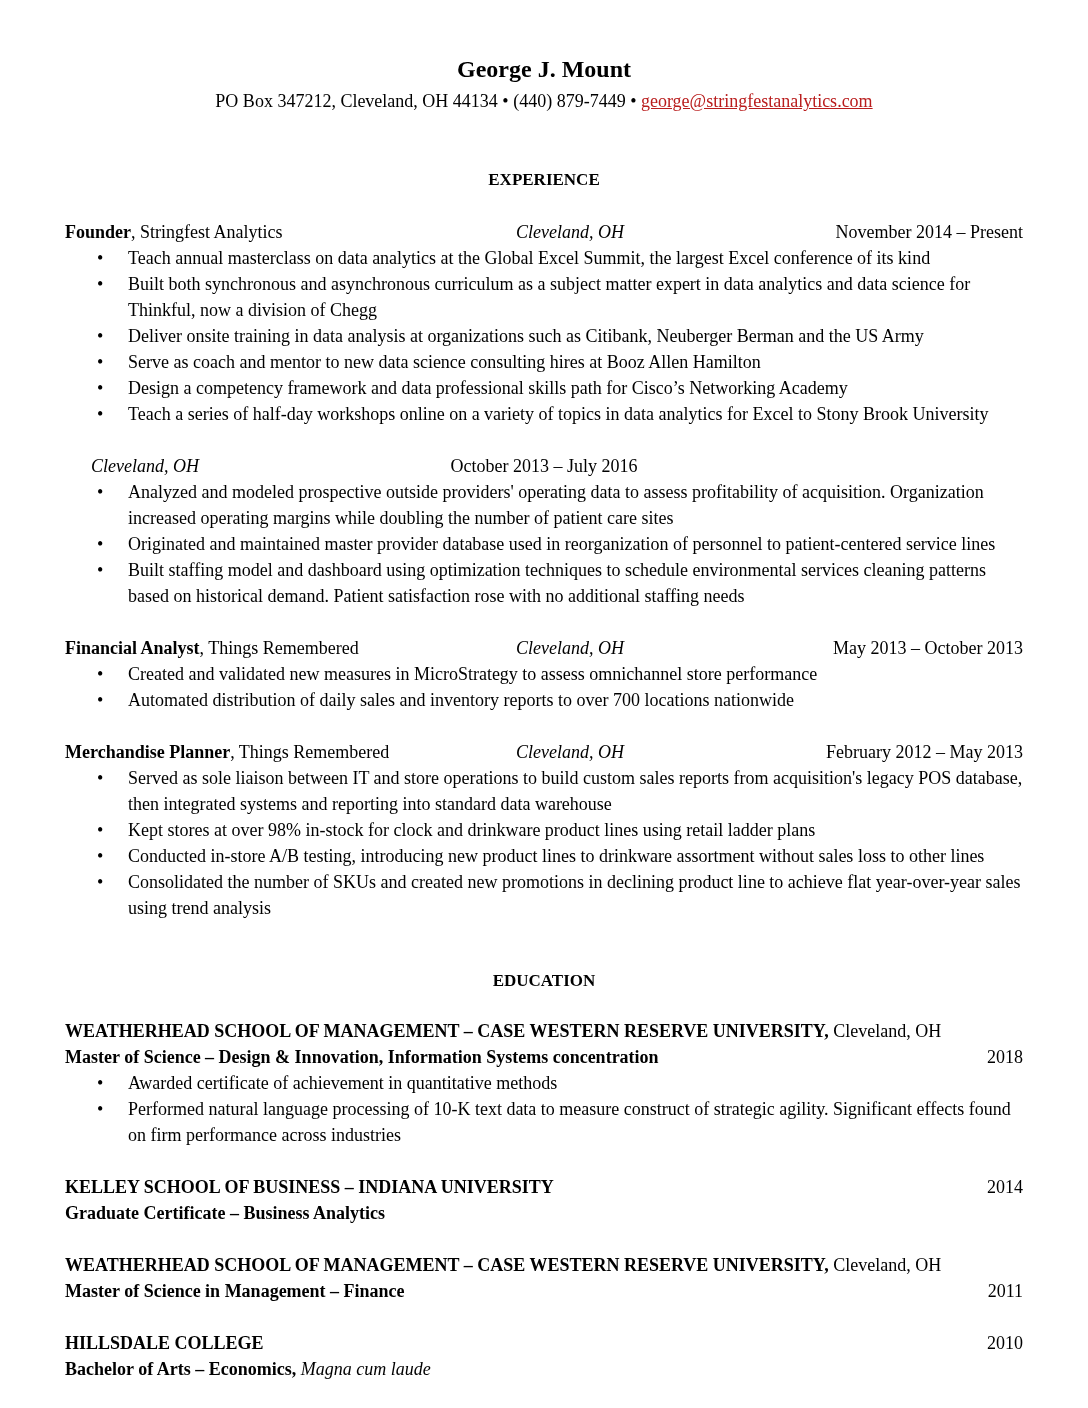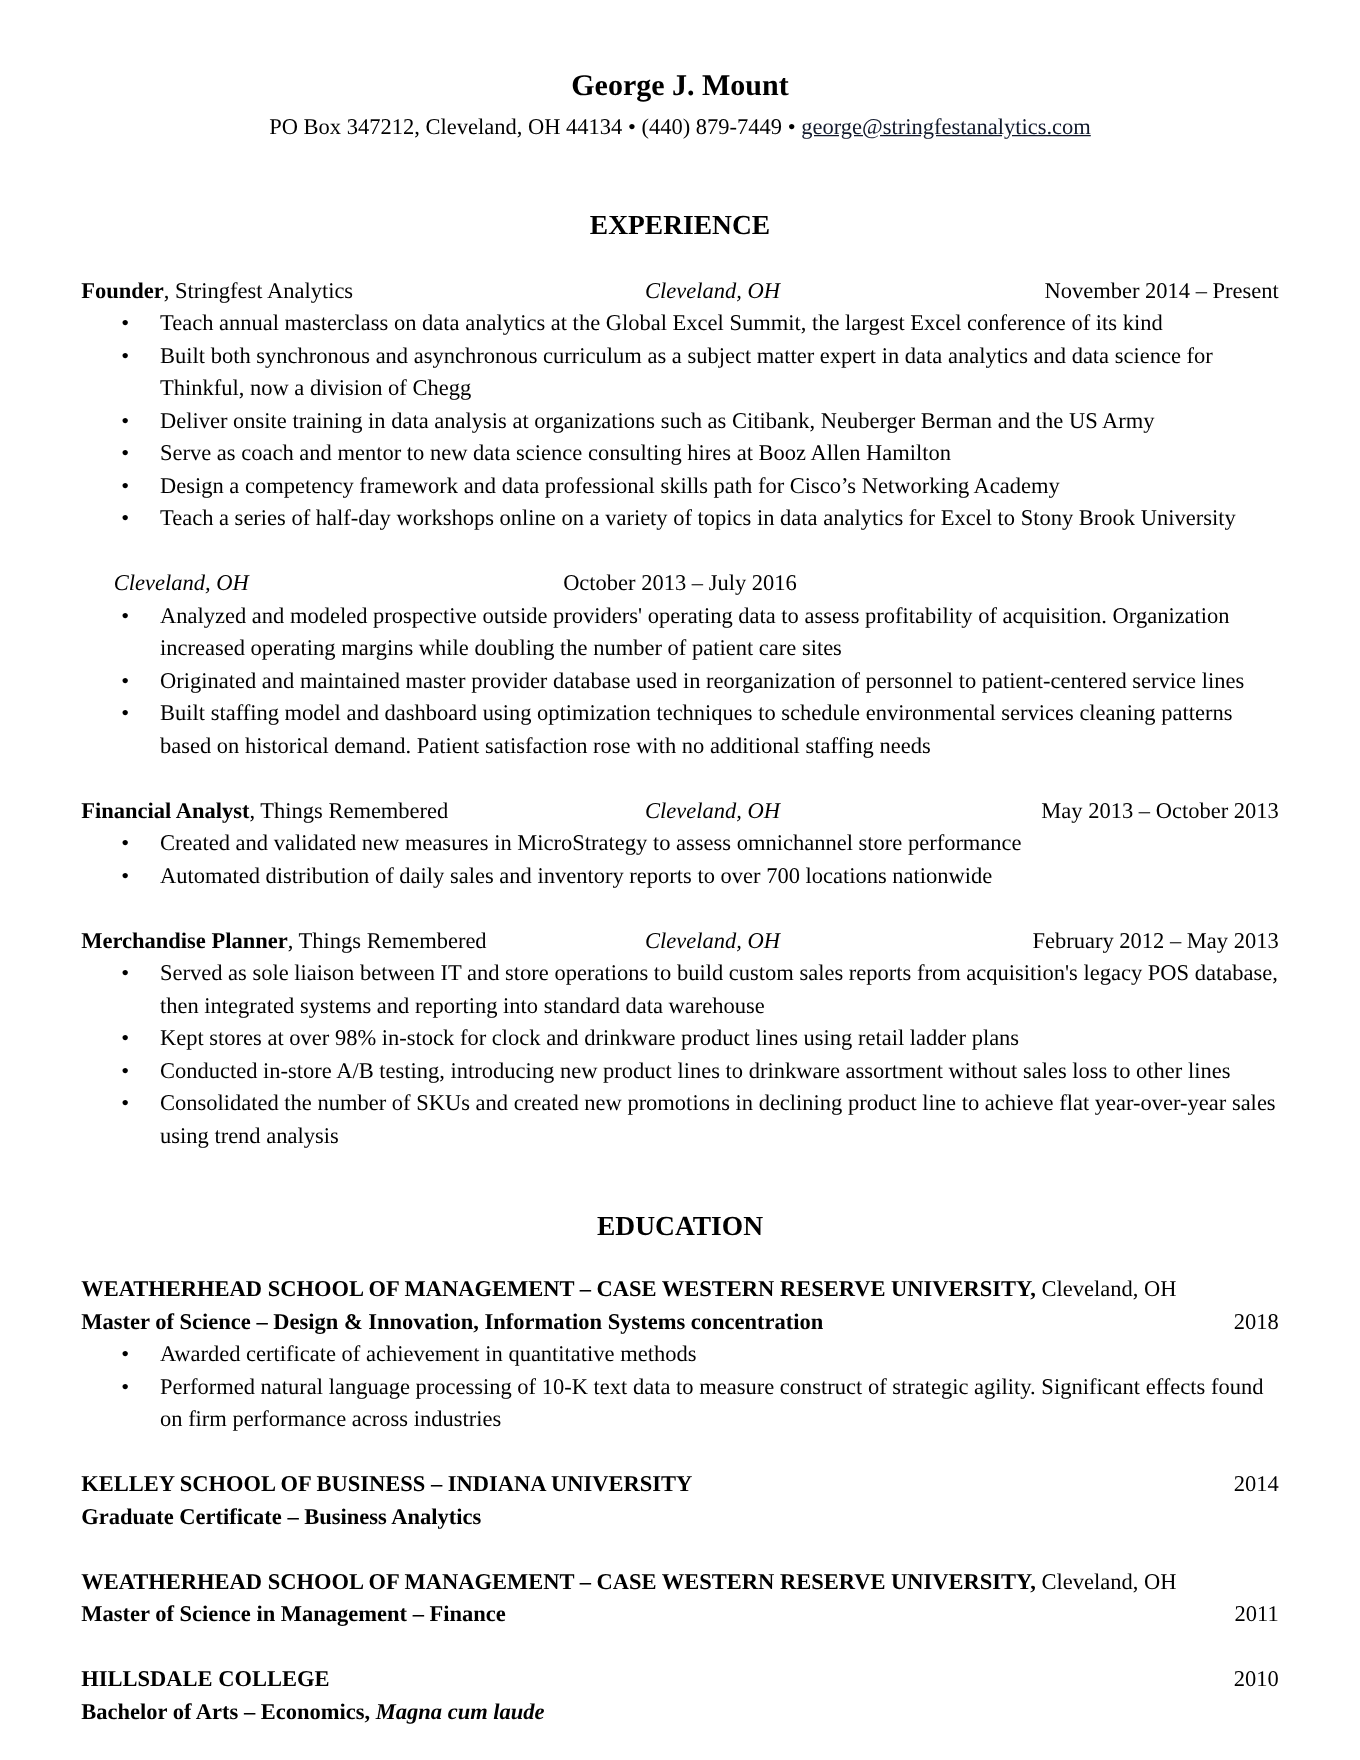--- a/index.html
+++ b/index.html
@@ -29,35 +29,35 @@
     margin: 2px 0 0 0;
   }
   .email-link {
     color: #2e75b6;
     text-decoration: underline;
     cursor: pointer;
   }
   .sec-title {
     text-align: center;
     font-weight: bold;
-    font-size: 22px;
+    font-size: 17px;
     margin: 53px 0 26px 0;
   }
   .sec-title.edu { margin-top: 47px; margin-bottom: 24px; }
   .job { margin-bottom: 26px; margin-top: 12px; }
   .job-head {
     display: grid;
     grid-template-columns: 1fr auto 1fr;
     align-items: baseline;
   }
   .jh-left { text-align: left; }
   .jh-loc { font-style: italic; position: relative; left: 26px; }
   .jh-dates { text-align: right; }
   .b { font-weight: bold; }
-  .i { font-style: italic; font-weight: bold; }
+  .i { font-style: italic; }
   ul.bullets {
     margin: 0; padding: 0; list-style: none;
   }
   ul.bullets li {
     position: relative;
     padding-left: 63px;
   }
   ul.bullets li::before {
     content: "\2022";
     position: absolute;
@@ -68,21 +68,21 @@
   .edu-row { display: flex; justify-content: space-between; align-items: baseline; }
   .edu-row .yr { text-align: right; white-space: nowrap; }
 </style>
 </head>
 <body>
 
 <div class="page">
 
   <h1 class="person-name">George J. Mount</h1>
 
-  <p class="contact-line"><span>PO Box 347212, Cleveland, OH 44134 • (440) 879-7449 • </span><a class="email-link" style="color: #0f172a; text-align: center;">george@stringfestanalytics.com</a></p>
+  <p class="contact-line"><span>PO Box 347212, Cleveland, OH 44134 • (440) 879-7449 • </span><a class="email-link" style="color: #b91c1c; text-align: center;">george@stringfestanalytics.com</a></p>
 
   <div class="sec-title">EXPERIENCE</div>
 
   <div id="jobs-container">
       <section class="job">
         <div class="job-head">
           <div class="jh-left"><span class="b">Founder</span><span>, Stringfest Analytics</span></div>
           <div class="jh-loc">Cleveland, OH</div>
           <div class="jh-dates">November 2014 – Present</div>
         </div>

